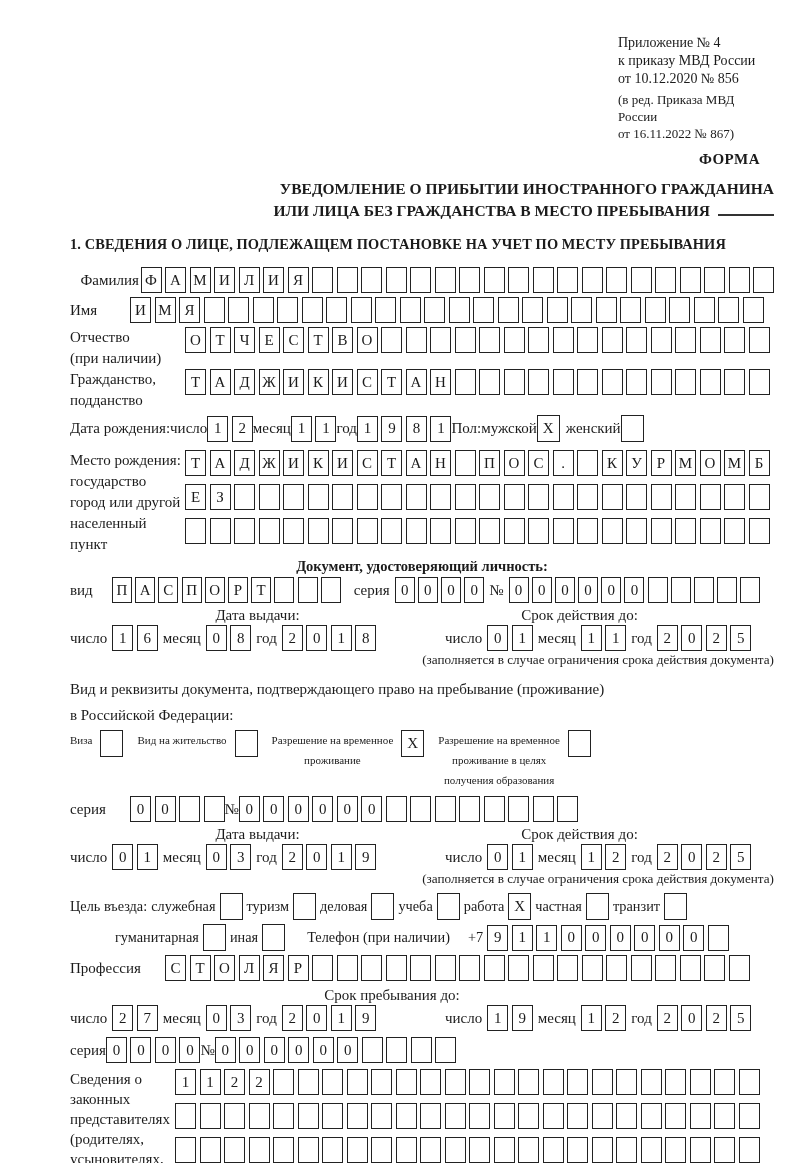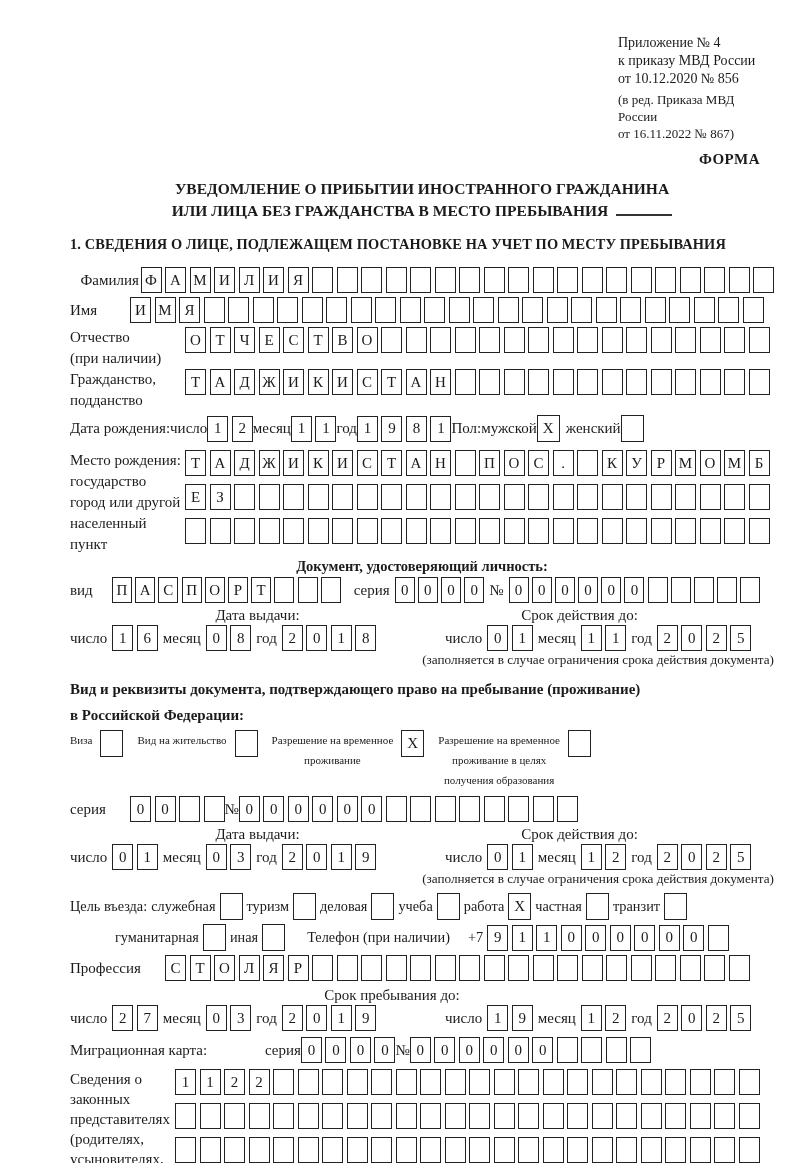--- a/index.html
+++ b/index.html
@@ -3,21 +3,21 @@
 <meta charset="utf-8">
 <style>
   html,body{margin:0;padding:0;background:#ddd;}
   .page{width:800px;height:1163px;background:#fff;box-sizing:border-box;
     padding:34px 26px 10px 70px;font-family:"Liberation Serif","DejaVu Serif",serif;
     color:#1b1b1b;overflow:hidden;position:relative;}
   .annex{margin-left:548px;font-size:14px;line-height:18px;}
   .annex .note{font-size:13px;line-height:17px;margin-top:3px;}
   .blk{display:block;}
   .forma{text-align:right;font-weight:bold;font-size:15px;margin:9px 14px 0 0;letter-spacing:.5px;}
-  .title{text-align:center;font-weight:bold;font-size:15.5px;line-height:22px;margin-top:10px;}
+  .title{text-align:right;font-weight:bold;font-size:15.5px;line-height:22px;margin-top:10px;}
   .blank{display:inline-block;width:56px;border-bottom:2.5px solid #333;height:13px;margin-left:8px;}
   .sec1{font-weight:bold;font-size:14.4px;margin-top:14px;letter-spacing:.1px;}
   .row{display:flex;align-items:flex-start;}
   .vcenter{align-items:center;}
   .lbl{font-size:15px;line-height:21px;flex:none;}
   .w60{width:60px;} .w115{width:115px;} .w105{width:105px;} .w95{width:95px;} .w37{width:37px;}
   .cells{display:flex;gap:3.5px;flex:none;}
   .cell{width:21px;height:26px;border:1.7px solid #222;box-sizing:border-box;display:flex;
     align-items:center;justify-content:center;font-size:15px;background:#fff;flex:none;}
   .tight{gap:3.2px;} .tight .cell{width:20px;}
@@ -28,21 +28,21 @@
   .dhdr{font-size:15px;line-height:17px;}
   .hdr-left{width:375px;flex:none;text-align:center;}
   .hdr-right{flex:1;text-align:center;margin-right:60px;}
   .footnote-r{text-align:right;font-size:13.2px;line-height:16px;margin-top:1px;}
   .cbgroup{display:flex;align-items:flex-start;gap:8px;}
   .cb-label{font-size:11px;line-height:20px;text-align:center;}
   .goal{font-size:14.3px;gap:4px;}
   .goal .lbl{font-size:14.3px;}
   .gap6{}
   .mt2{margin-top:2px;} .mt4{margin-top:4px;} .mt6{margin-top:6px;} .mt8{margin-top:8px;} .mt14{margin-top:14px;justify-content:flex-end;}
-  .resline{font-size:15px;line-height:26px;font-weight:bold;}
+  .resline{font-size:15px;line-height:26px;}
 </style>
 </head>
 <body>
 
 <div class="page">
 
   <div class="annex">
     <span class="blk">Приложение № 4</span>
     <span class="blk">к приказу МВД России</span>
     <span class="blk">от 10.12.2020 № 856</span>
@@ -630,21 +630,20 @@
       <div class="cells">
           <span class="cell">2</span>
           <span class="cell">0</span>
           <span class="cell">2</span>
           <span class="cell">5</span>
         </div>
     </div>
   </div>
 
   <div class="row vcenter mt6 gap6">
-    <span class="lbl" style="width:195px">Миграционная карта:</span>
     <span class="lbl">серия</span>
     <div class="cells">
         <span class="cell">0</span>
         <span class="cell">0</span>
         <span class="cell">0</span>
         <span class="cell">0</span>
       </div>
     <span class="lbl">№</span>
     <div class="cells">
         <span class="cell">0</span>

